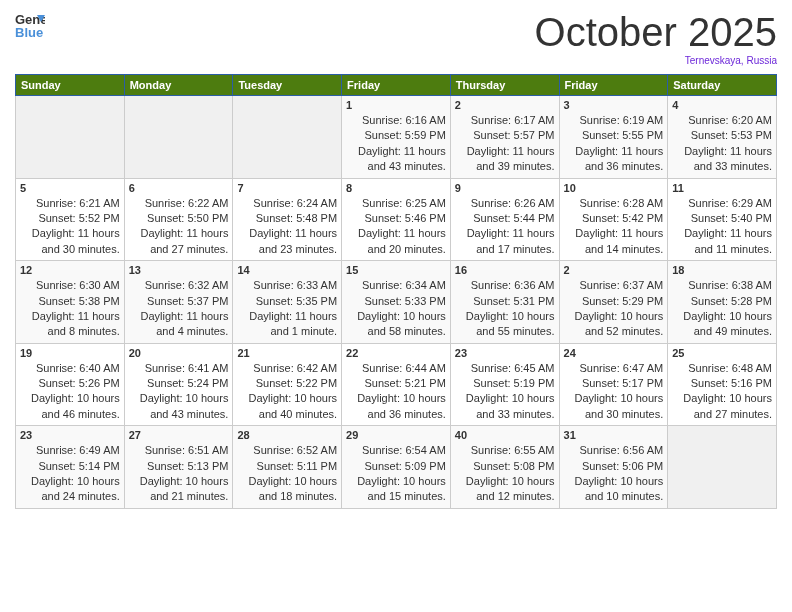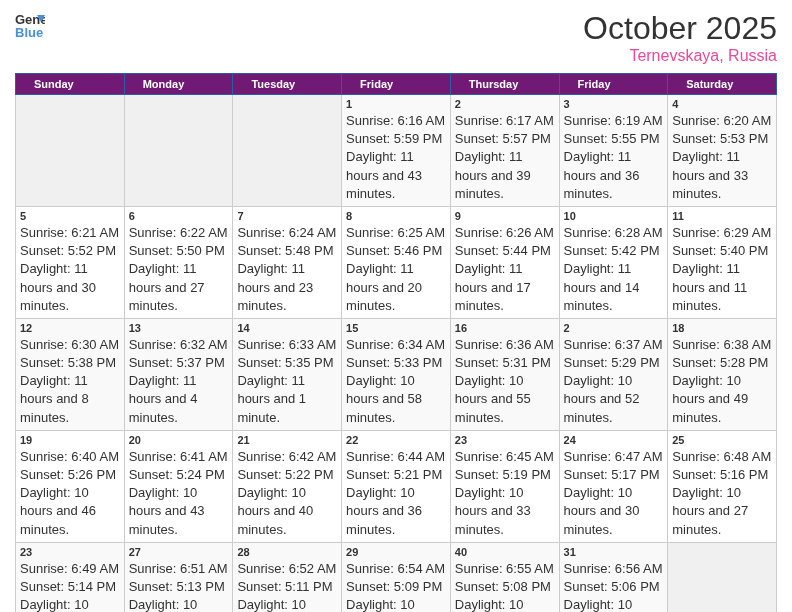--- a/index.html
+++ b/index.html
@@ -27,39 +27,39 @@
     }
     .logo-icon {
       width: 30px;
       height: 30px;
       margin-right: 4px;
     }
     .title-block {
       text-align: right;
     }
     .month-title {
-      font-size: 32px;
+      font-size: 40px;
       font-weight: normal;
       color: #333;
     }
     .location {
-      font-size: 16px;
-      color: #ec4899;
+      font-size: 10px;
+      color: #6d28d9;
     }
     .calendar {
       width: 100%;
       border-collapse: collapse;
       table-layout: fixed;
     }
     .calendar th {
-      background-color: #701a75;
+      background-color: #4d7c0f;
       color: #fff;
       font-size: 11px;
       font-weight: bold;
-      padding: 4px 18px;
+      padding: 4px 5px;
       text-align: left;
       border: 1px solid #2a5da5;
     }
     .calendar td {
       border: 1px solid #ccc;
       vertical-align: top;
       padding: 3px 4px;
       height: 82px;
       font-size: 9.5px;
       color: #333;
@@ -71,23 +71,24 @@
     .calendar tr:nth-child(even) td {
       background: #fff;
     }
     .day-num {
       font-weight: bold;
       font-size: 11px;
       display: block;
       margin-bottom: 2px;
     }
     .day-info {
-      font-size: 13px;
+      font-size: 11px;
       line-height: 1.4;
       color: #333;
+      text-align: right;
     }
     .empty-cell {
       background: #f0f0f0 !important;
     }
   </style>
 </head>
 <body>
 <div class="page">
 
 <div class="header">

